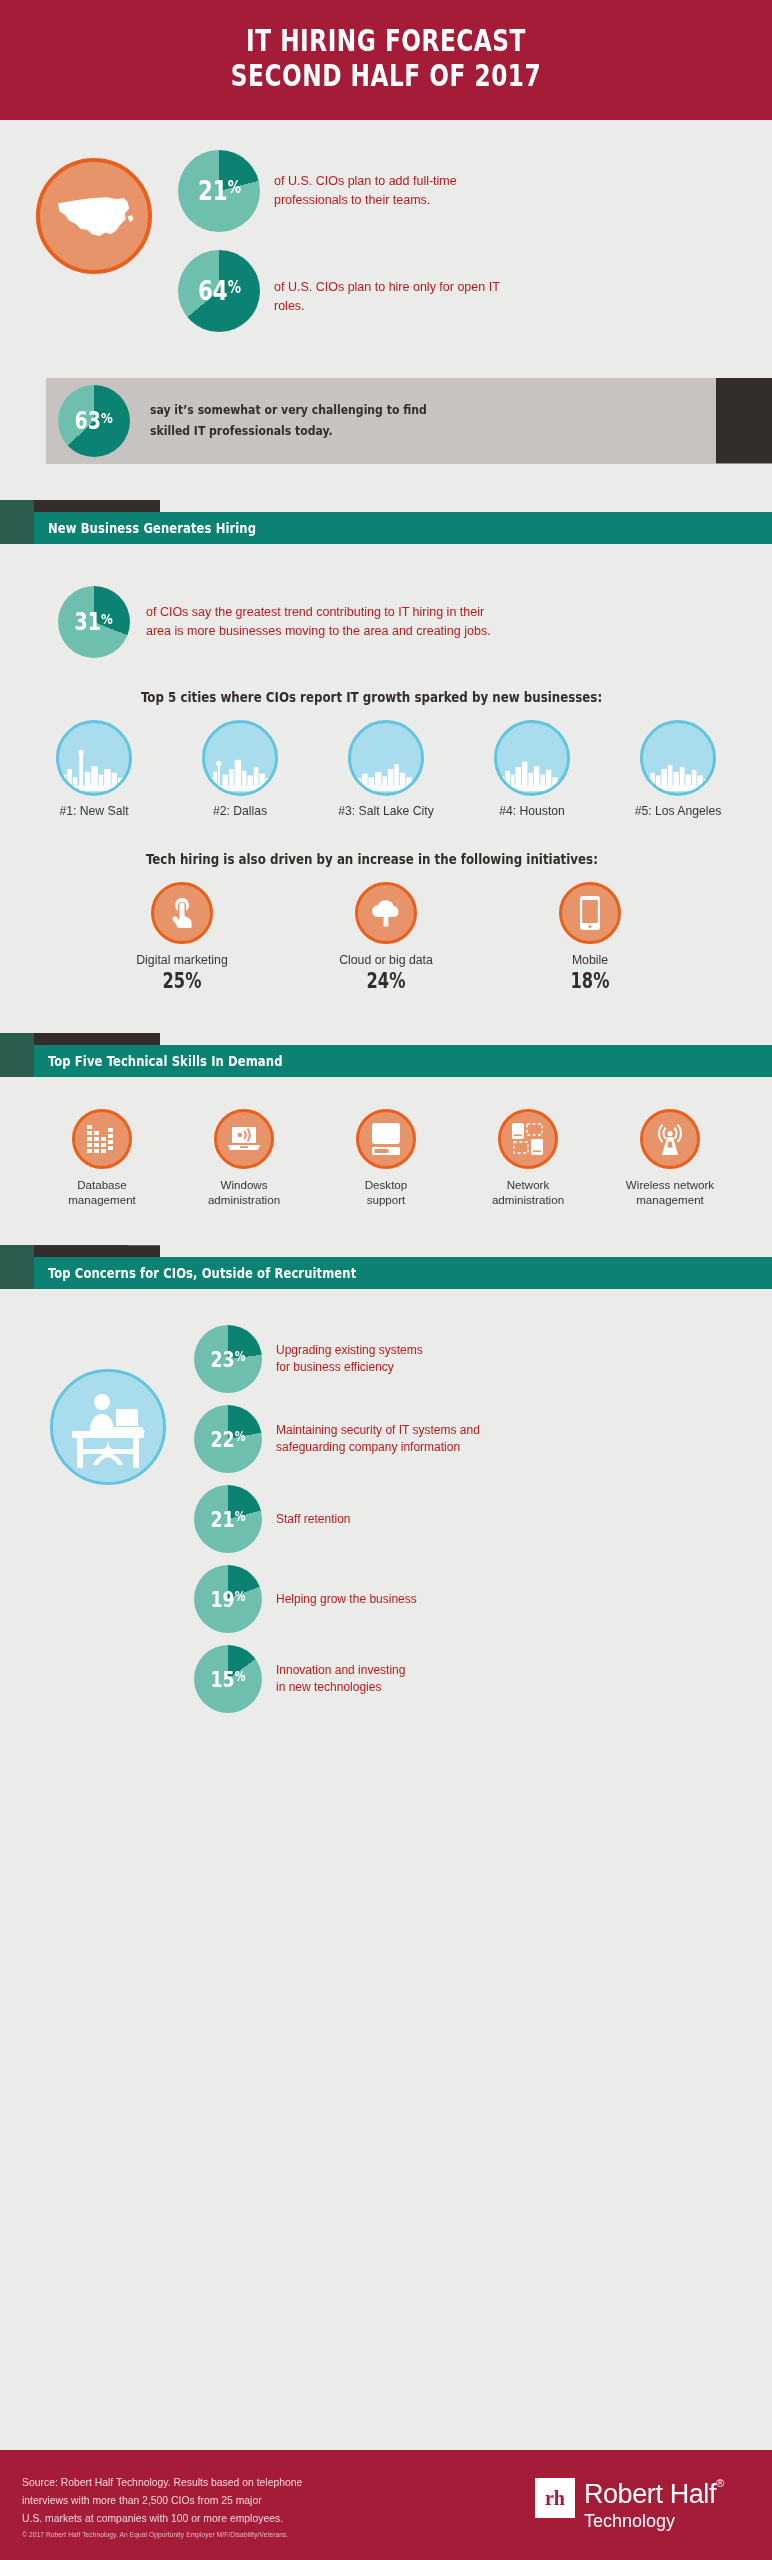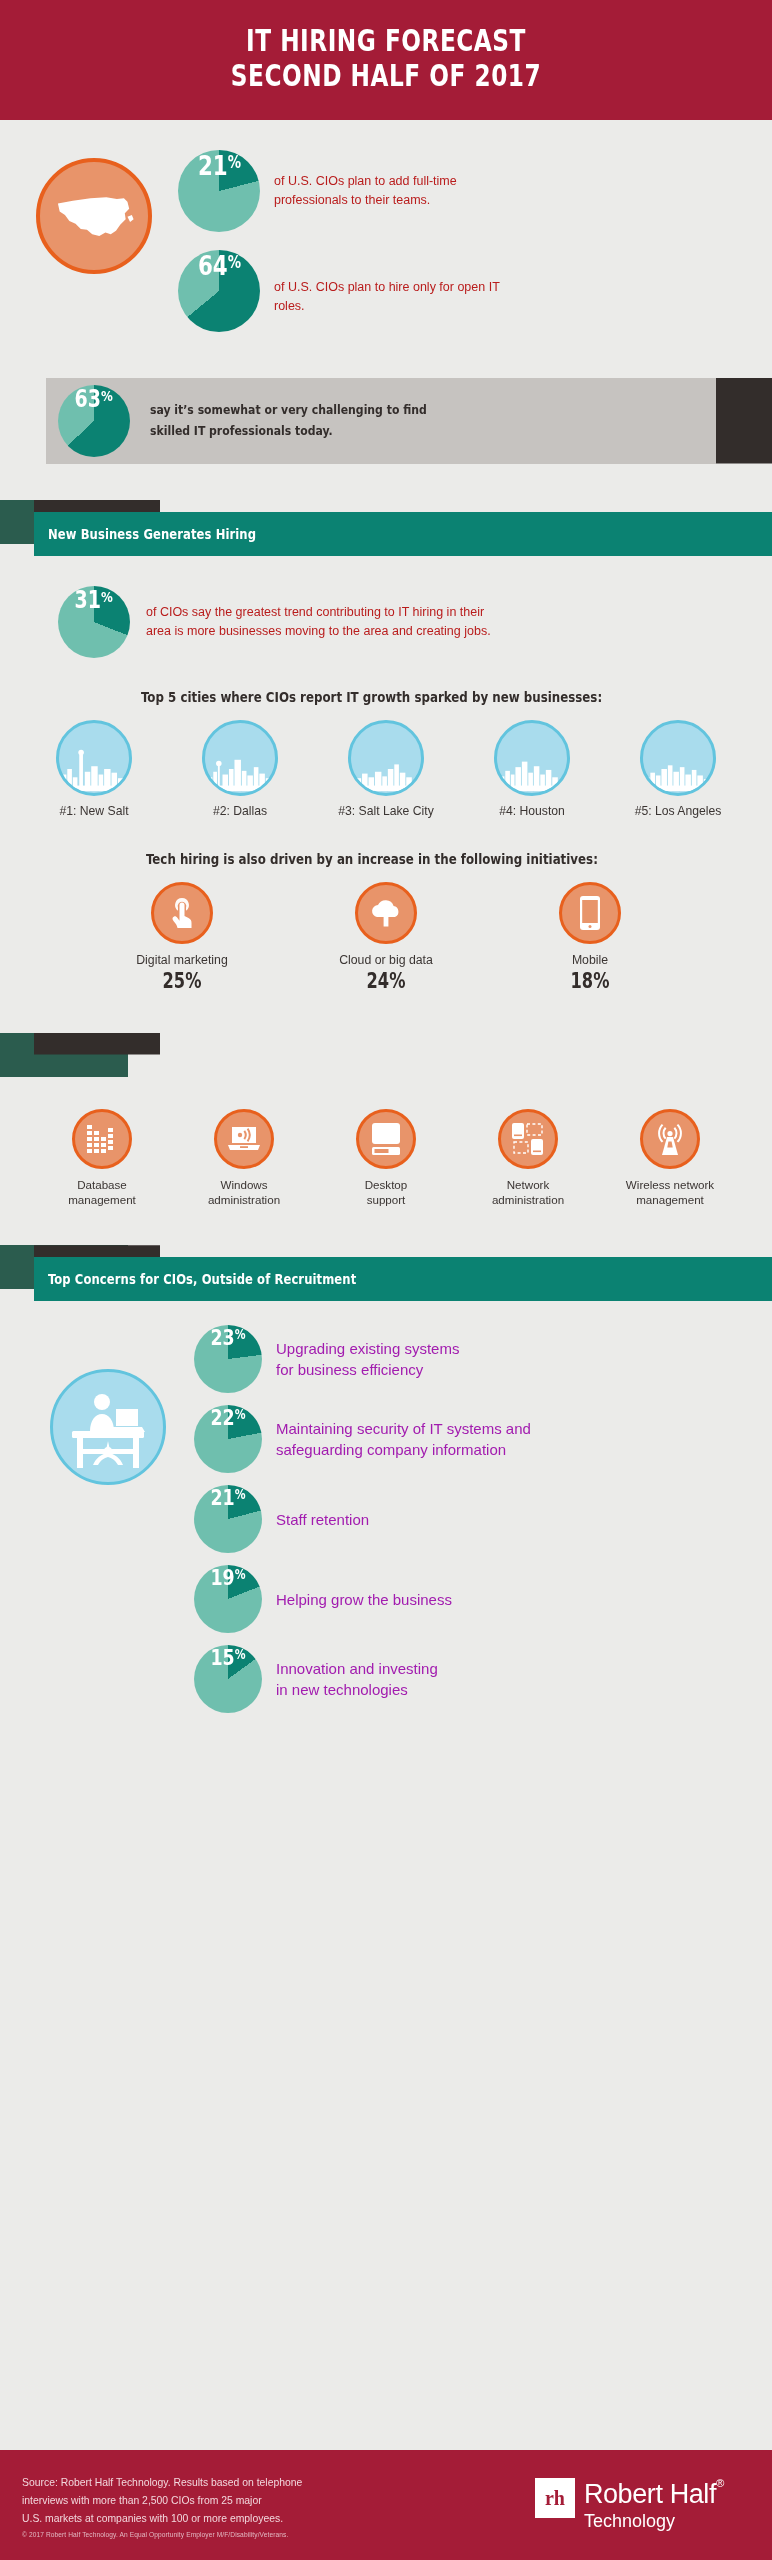--- a/index.html
+++ b/index.html
@@ -22,21 +22,21 @@
 
   
   .section { position:relative; }
   .body-text { color:#b91c1c; font-size:12.5px; line-height:1.45; }
   .bold-head { color:#332d2b; font-weight:bold; font-size:14px;
       font-family:"DejaVu Sans Condensed","Liberation Sans",sans-serif;
       transform:scaleX(0.94); transform-origin:left center; }
 
   
   .pie { border-radius:50%; position:relative; display:flex;
-         align-items:flex-start; justify-content:center; flex:none; }
+         align-items:center; justify-content:center; flex:none; }
   .pie .val {
     position:relative; color:#fff; font-weight:bold;
     font-family:"DejaVu Sans Condensed","Liberation Sans",sans-serif;
     transform:scaleX(0.88); z-index:2; white-space:nowrap;
   }
   .pie .val sup { font-size:0.62em; vertical-align:0.42em; font-weight:bold; }
 
   
   .top-block { display:flex; padding:30px 30px 0 36px; gap:26px; align-items:flex-start; }
   .us-circle {
@@ -64,21 +64,21 @@
   
   .ribbon-wrap { position:relative; height:64px; margin-top:28px; }
   .ribbon-tail {
     position:absolute; left:0; top:4px; width:128px; height:44px; background:#2b5c4e;
   }
   .ribbon-fold {
     position:absolute; left:34px; top:4px; width:126px; height:22px; background:#332d2b;
     clip-path:polygon(0 0,126px 0,126px 22px,0 22px);
   }
   .ribbon-main {
-    position:absolute; left:34px; top:16px; right:0; height:44px; background:#0b8272;
+    position:absolute; left:34px; top:16px; right:0; height:32px; background:#0b8272;
     display:flex; align-items:center; padding-left:14px;
   }
   .ribbon-main span {
     color:#ffffff; font-weight:bold; font-size:14px;
     font-family:"DejaVu Sans Condensed","Liberation Sans",sans-serif;
     transform:scaleX(0.92); transform-origin:left center; letter-spacing:0.1px;
   }
 
   
   .cities { display:flex; justify-content:center; gap:10px; margin-top:14px; }
@@ -116,21 +116,21 @@
 
   
   .concerns { display:flex; margin-top:20px; padding-left:50px; }
   .person-circle {
     width:116px; height:116px; border-radius:50%; background:#a9dced;
     border:3px solid #62c4de; flex:none; margin-top:44px;
     display:flex; align-items:center; justify-content:center; overflow:hidden;
   }
   .concern-list { margin-left:28px; }
   .concern-row { display:flex; align-items:center; gap:14px; margin-bottom:12px; }
-  .concern-text { color:#a21caf; font-size:15px; line-height:1.42; }
+  .concern-text { color:#b91c1c; font-size:12px; line-height:1.42; }
 
   
   .footer {
     position:absolute; left:0; bottom:0; width:100%; height:110px;
     background:#a41c37; padding:24px 22px 0 22px; display:flex;
     justify-content:space-between;
   }
   .footer-src { color:#f2d7dd; font-size:10.4px; line-height:1.72; }
   .footer-copy { position:absolute; left:22px; bottom:22px;
       color:#e3b9c3; font-size:6.6px; letter-spacing:0.1px; }
@@ -369,20 +369,23 @@
       <div class="init-label">Mobile</div>
       <div class="init-pct">18%</div>
     </div>
 
   </div>
 </div>
 
 <div class="ribbon-wrap section" style="margin-top:36px;">
   <div class="ribbon-tail"></div>
   <div class="ribbon-fold"></div>
+  <div class="ribbon-main">
+    <span>Top Five Technical Skills In Demand</span>
+  </div>
 </div>
 
 <div class="skills section">
 
   <div class="skill">
     <div class="skill-circle">
       <svg width="32" height="32" viewBox="0 0 32 32">
         <g fill="#ffffff">
           <rect x="1" y="2" width="5" height="4"></rect>
             <rect x="1" y="8" width="5" height="4"></rect>

